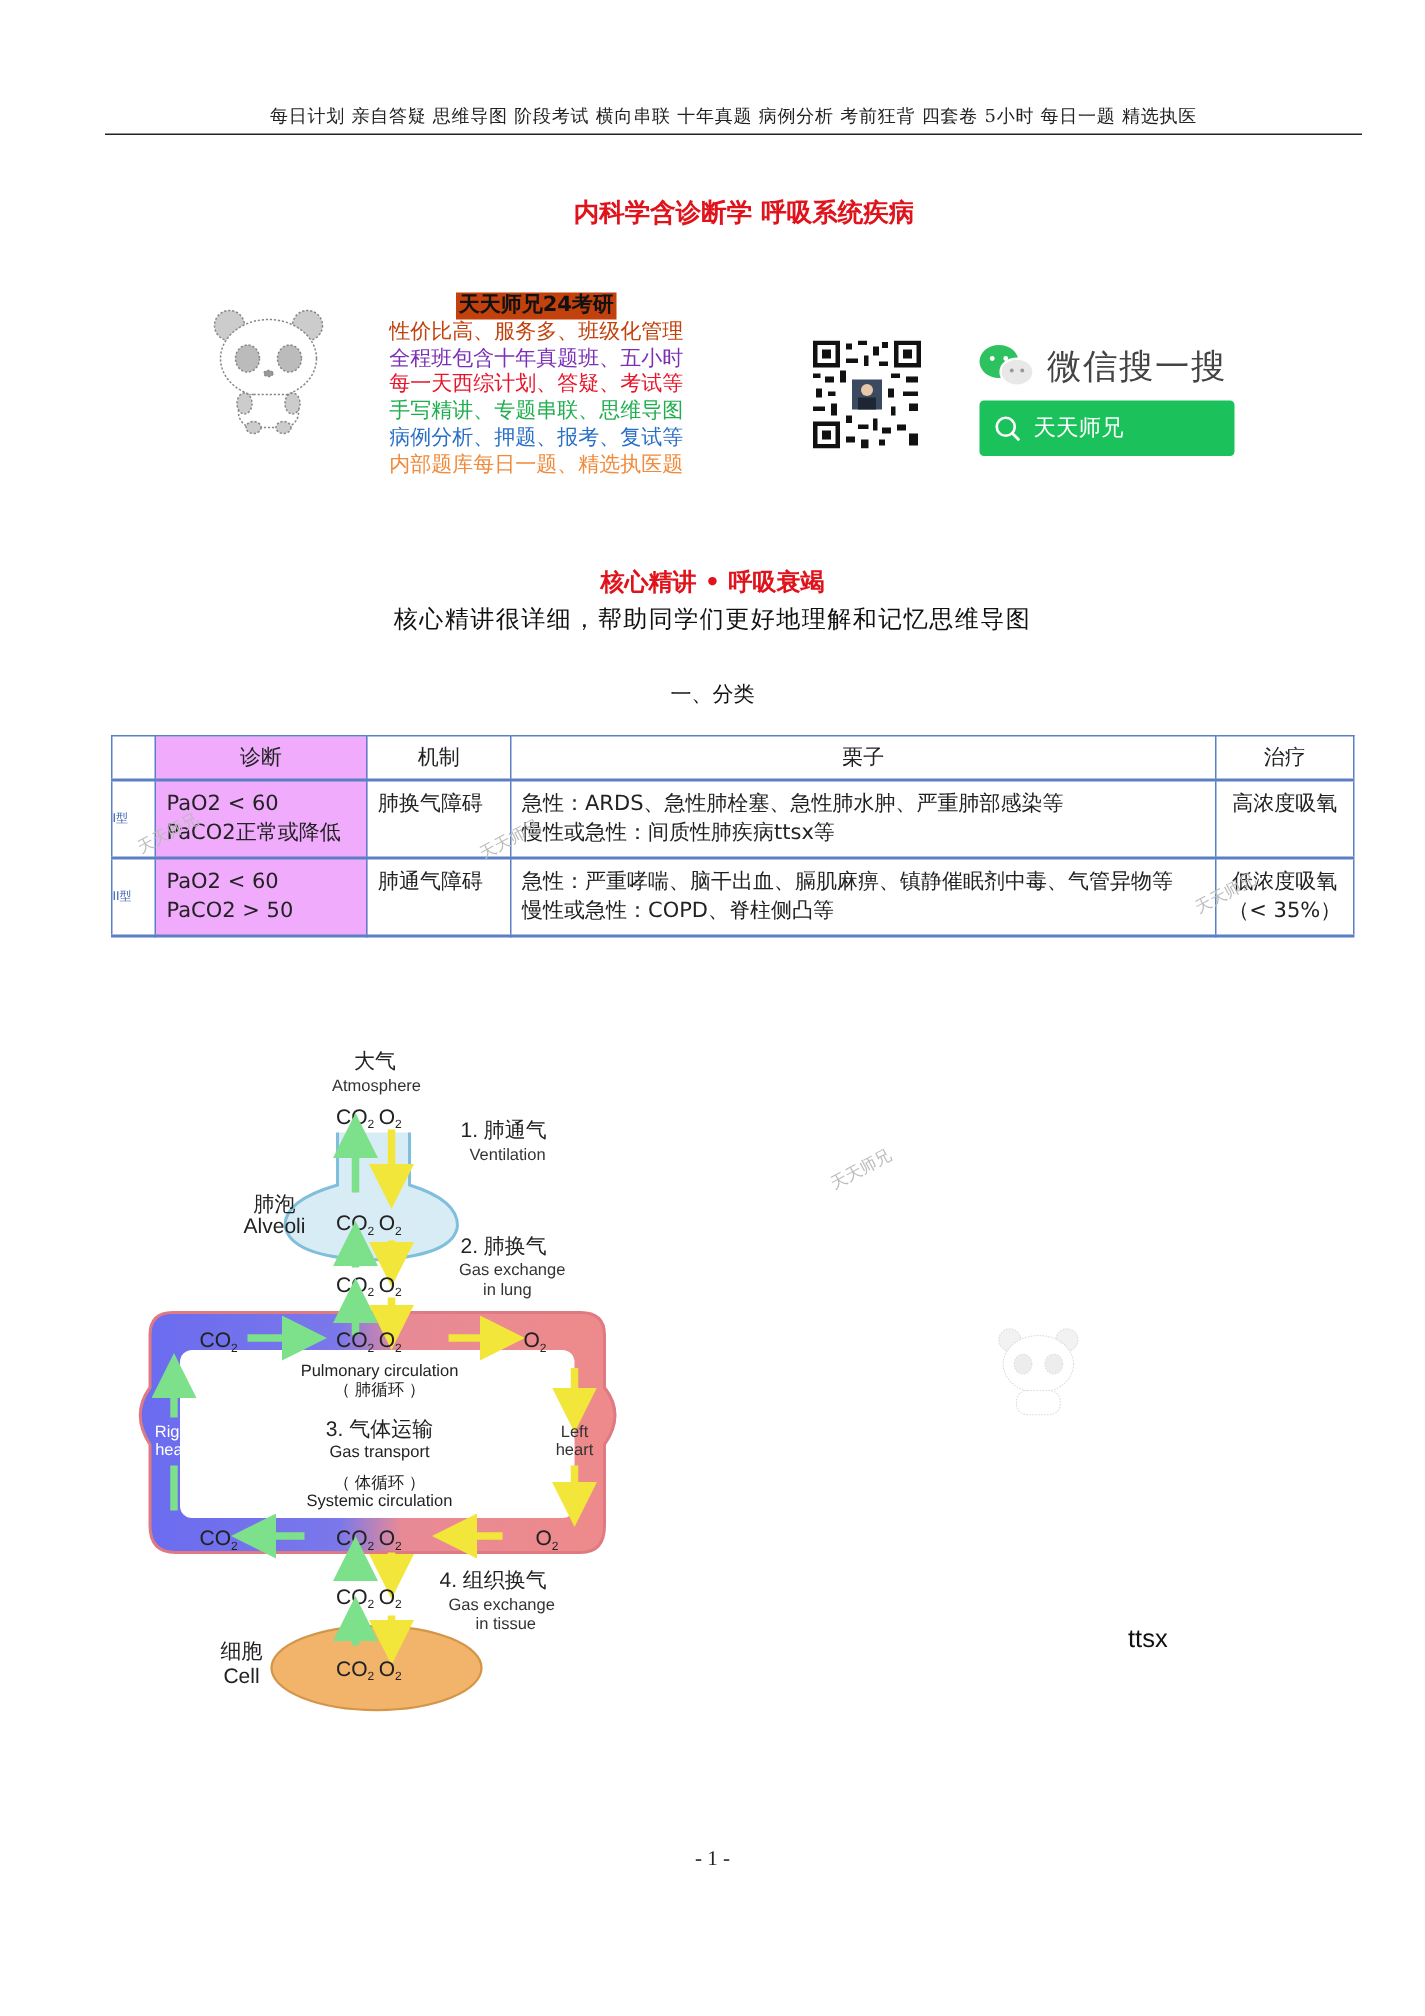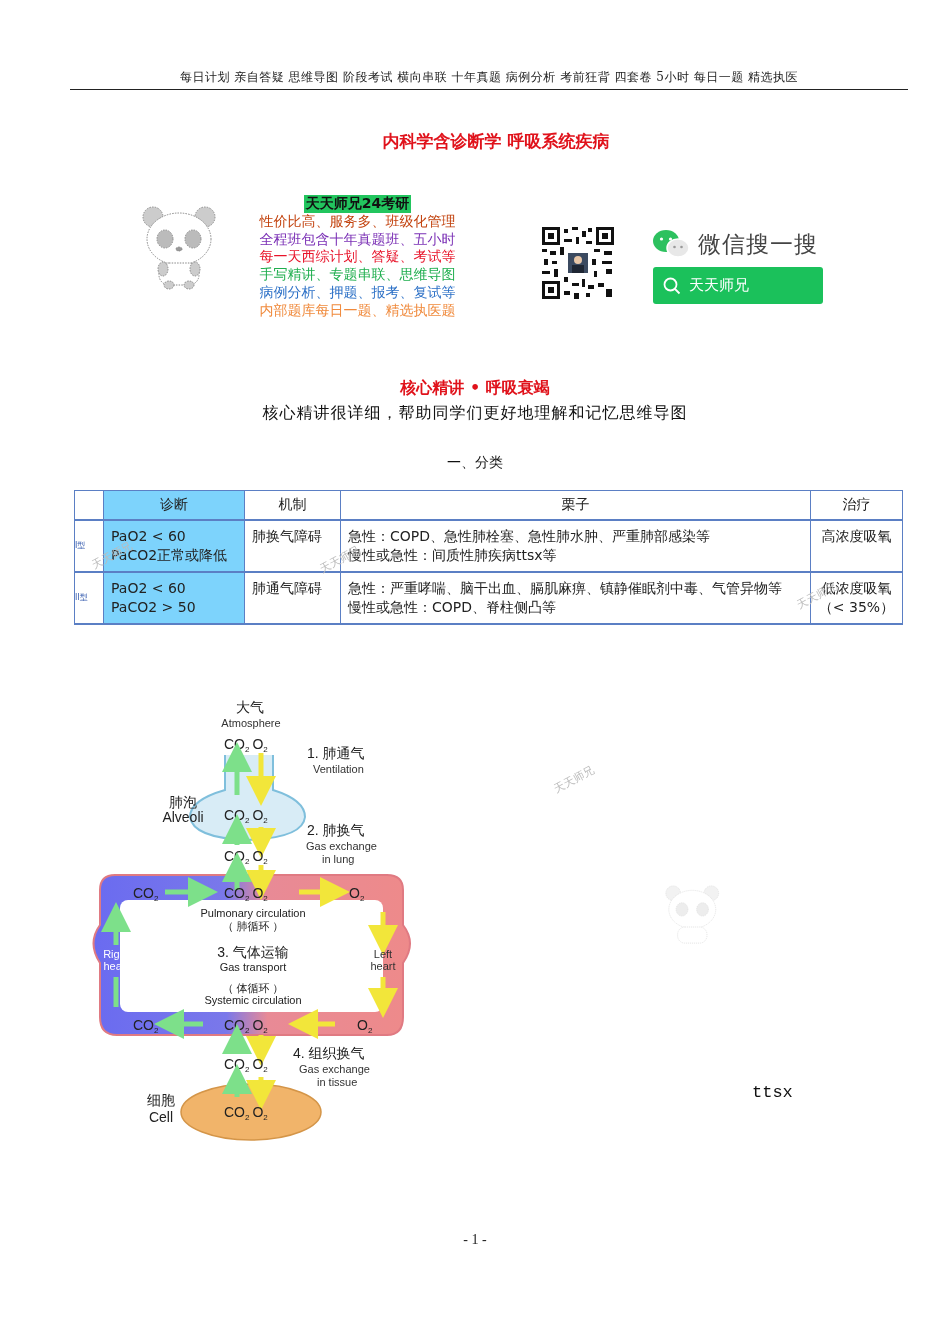--- a/index.html
+++ b/index.html
@@ -9,48 +9,48 @@
     .header-bar { position: absolute; left: 70px; top: 66px; width: 838px; height: 24px; border-bottom: 1.5px solid #222; text-align: center; }
     .header-bar span { font-family: "DejaVu Serif", "Liberation Serif", serif; font-size: 12px; letter-spacing: 0.5px; color: #222; margin-top: 24px; }
 
     .doc-title { position: absolute; left: 0; width: 950px; top: 130px; text-align: center; color: #e0121b; font-size: 17px; font-weight: bold; font-family: "DejaVu Serif", serif; padding-left: 42px; }
 
     
     .promo-left { position: absolute; left: 135px; top: 195px; width: 340px; height: 130px; }
     .panda { position: absolute; }
     .promo-lines { position: absolute; left: 115px; top: 0; width: 215px; text-align: center; }
     .promo-lines div { font-size: 14px; line-height: 17.8px; white-space: nowrap; font-weight: 500; }
-    .promo-lines .hl { display: inline-block; background: #22c55e; font-weight: bold; color: #111; padding: 0 2px; }
+    .promo-lines .hl { display: inline-block; background: #c2410c; font-weight: bold; color: #111; padding: 0 2px; }
 
     .promo-right { position: absolute; left: 520px; top: 205px; width: 322px; height: 118px; border-radius: 6px; }
     .qr { position: absolute; left: 22px; top: 22px; width: 72px; height: 72px; }
     .wx-title { position: absolute; left: 132px; top: 22px; height: 34px; display: flex; align-items: center; gap: 8px; }
     .wx-title span.t { font-size: 23px; color: #444; letter-spacing: 1px; }
     .wx-search { position: absolute; left: 133px; top: 62px; width: 170px; height: 37px; background: #1bc15b; border-radius: 3px; display: flex; align-items: center; padding-left: 10px; gap: 8px; color: #fff; font-size: 15px; }
 
     .sec-title { position: absolute; left: 0; width: 950px; top: 378px; text-align: center; color: #e0121b; font-size: 16px; font-weight: bold; }
     .sec-sub { position: absolute; left: 0; width: 950px; top: 403px; text-align: center; font-size: 16px; color: #111; font-family: "DejaVu Serif", serif; letter-spacing: 1px; }
     .h1 { position: absolute; left: 0; width: 950px; top: 454px; text-align: center; font-size: 14px; color: #111; font-family: "DejaVu Serif", serif; }
 
     
     table.cls { position: absolute; left: 74px; top: 490px; width: 829px; border-collapse: collapse; font-size: 14px; color: #222; }
     table.cls td, table.cls th { border: 1px solid #5b7fc4; vertical-align: top; }
     table.cls th { font-weight: normal; text-align: center; height: 29px; vertical-align: middle; }
     table.cls td { padding: 6px 7px; line-height: 19px; height: 49px; }
     table.cls td.type { width: 29px; text-align: left; vertical-align: middle; font-size: 8px; color: #3a5fb0; padding: 0; }
-    table.cls .diag { background: #7dd3fc; }
+    table.cls .diag { background: #f0abfc; }
     table.cls td.treat { text-align: center; }
     table.cls tr { border-bottom: 2px solid #5b7fc4; }
 
     
     .diagram { position: absolute; left: 85px; top: 695px; width: 340px; height: 450px; }
     .diagram svg text { font-family: "Liberation Sans", sans-serif; }
 
     .wm { position: absolute; color: #bbb; font-size: 11px; transform: rotate(-28deg); font-family: "DejaVu Serif", serif; }
-    .ttsx { position: absolute; left: 752px; top: 1083px; font-family: Liberation Mono, monospace; font-size: 17px; color: #111; }
+    .ttsx { position: absolute; left: 752px; top: 1083px; font-family: Liberation Sans, sans-serif; font-size: 17px; color: #111; }
     .pagenum { position: absolute; left: 0; width: 950px; top: 1232px; text-align: center; font-family: "Liberation Serif", serif; font-size: 14px; color: #222; }
   </style>
 </head>
 <body>
 
 <div class="header-bar">
   <span>每日计划 亲自答疑 思维导图 阶段考试 横向串联 十年真题 病例分析 考前狂背 四套卷 5小时 每日一题 精选执医</span>
 </div>
 
 <div class="doc-title">内科学含诊断学 呼吸系统疾病</div>
@@ -165,21 +165,21 @@
   </thead>
   <tbody>
     <tr>
       <td class="type">I型</td>
       <td class="diag">
         <div>PaO2 &lt; 60</div>
         <div>PaCO2正常或降低</div>
       </td>
       <td>肺换气障碍</td>
       <td>
-        <div>急性：COPD、急性肺栓塞、急性肺水肿、严重肺部感染等</div>
+        <div>急性：ARDS、急性肺栓塞、急性肺水肿、严重肺部感染等</div>
         <div>慢性或急性：间质性肺疾病ttsx等</div>
       </td>
       <td class="treat">
         <div>高浓度吸氧</div>
       </td>
     </tr>
     <tr>
       <td class="type">II型</td>
       <td class="diag">
         <div>PaO2 &lt; 60</div>

